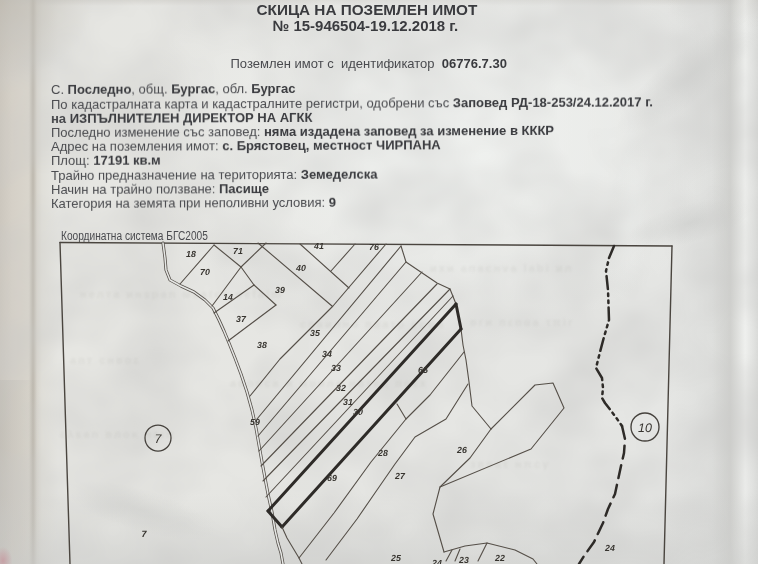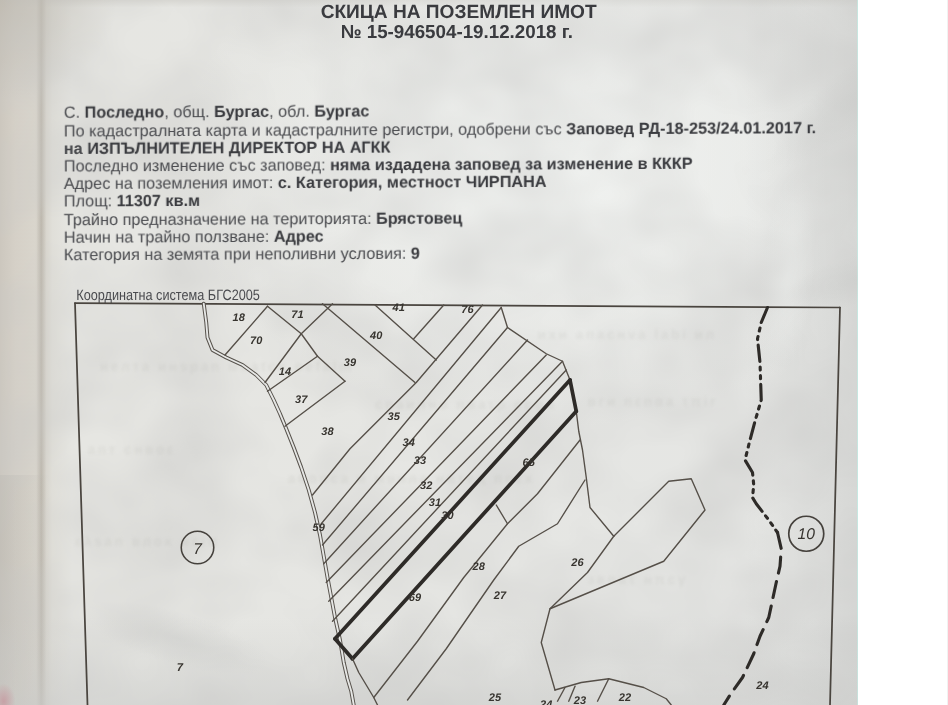--- a/index.html
+++ b/index.html
@@ -1,17 +1,17 @@
 <!DOCTYPE html>
 <html><head>
 <meta charset="utf-8">
 <style>
   html,body{margin:0;padding:0;}
-  #page{position:relative;width:686px;height:564px;overflow:hidden;
-    font-family:"Liberation Sans",sans-serif;background:#5eead4;}
+  #page{position:relative;width:758px;height:564px;overflow:hidden;
+    font-family:"Liberation Sans",sans-serif;background:#84cc16;}
   .t{position:absolute;white-space:nowrap;color:#4a4b4f;line-height:1;transform-origin:0 0;filter:blur(.22px);}
   .b{font-weight:bold;color:#3a3b3f;}
   .ghost{position:absolute;white-space:nowrap;filter:blur(1.2px);
     font-size:11px;letter-spacing:2px;font-weight:bold;opacity:.14;color:#a3a39c;}
 </style>
 </head>
 <body>
 <div id="page">
 
   <div style="position:absolute;inset:0;background:
@@ -49,36 +49,37 @@
       <feTurbulence type="fractalNoise" baseFrequency="0.011 0.013" numOctaves="3" seed="11" result="n"></feTurbulence>
       <feColorMatrix in="n" type="matrix" values="0 0 0 0 0.58  0 0 0 0 0.58  0 0 0 0 0.57  0.75 0.45 0 0 -0.42"></feColorMatrix>
     </filter>
     <rect width="758" height="564" filter="url(#ptex)"></rect>
   </svg>
 
   <div class="t b" style="left:256.5px;top:2.2px;font-size:15.3px;">СКИЦА НА ПОЗЕМЛЕН ИМОТ</div>
 
   <div class="t b" style="left:272.5px;top:18.2px;font-size:15px;">№ 15-946504-19.12.2018 г.</div>
 
+  <div class="t" style="left:230.5px;top:56.7px;font-size:13px;">Поземлен имот с &nbsp;идентификатор &nbsp;<span class="b">06776.7.30</span></div>
 
   <div class="t" style="left:50.5px;top:83.2px;font-size:13px;transform:rotate(-.25deg);">С. <span class="b">Последно</span>, общ. <span class="b">Бургас</span>, обл. <span class="b">Бургас</span></div>
 
-  <div class="t" style="left:50.5px;top:97.6px;font-size:13px;transform:rotate(-.25deg);">По кадастралната карта и кадастралните регистри, одобрени със <span class="b">Заповед РД-18-253/24.01.2017 г.</span></div>
+  <div class="t" style="left:50.5px;top:97.6px;font-size:13px;transform:rotate(-.25deg);">По кадастралната карта и кадастралните регистри, одобрени със <span class="b">Заповед РД-18-253/24.12.2017 г.</span></div>
 
   <div class="t b" style="left:50.5px;top:111.5px;font-size:13px;transform:rotate(-.25deg);"><span style="font-weight:bold;color:#45464a;">на </span>ИЗПЪЛНИТЕЛЕН ДИРЕКТОР НА АГКК</div>
 
   <div class="t" style="left:50.5px;top:126.4px;font-size:13px;transform:rotate(-.25deg);">Последно изменение със заповед: <span class="b">няма издадена заповед за изменение в КККР</span></div>
 
-  <div class="t" style="left:50.5px;top:140.3px;font-size:13px;transform:rotate(-.25deg);">Адрес на поземления имот: <span class="b">с. Категория, местност ЧИРПАНА</span></div>
-
-  <div class="t" style="left:50.5px;top:154.2px;font-size:13px;transform:rotate(-.25deg);">Площ: <span class="b">11307 кв.м</span></div>
-
-  <div class="t" style="left:50.5px;top:168.6px;font-size:13px;transform:rotate(-.25deg);">Трайно предназначение на територията: <span class="b">Брястовец</span></div>
-
-  <div class="t" style="left:50.5px;top:183.0px;font-size:13px;transform:rotate(-.25deg);">Начин на трайно ползване: <span class="b">Адрес</span></div>
+  <div class="t" style="left:50.5px;top:140.3px;font-size:13px;transform:rotate(-.25deg);">Адрес на поземления имот: <span class="b">с. Брястовец, местност ЧИРПАНА</span></div>
+
+  <div class="t" style="left:50.5px;top:154.2px;font-size:13px;transform:rotate(-.25deg);">Площ: <span class="b">17191 кв.м</span></div>
+
+  <div class="t" style="left:50.5px;top:168.6px;font-size:13px;transform:rotate(-.25deg);">Трайно предназначение на територията: <span class="b">Земеделска</span></div>
+
+  <div class="t" style="left:50.5px;top:183.0px;font-size:13px;transform:rotate(-.25deg);">Начин на трайно ползване: <span class="b">Пасище</span></div>
 
   <div class="t" style="left:50.5px;top:197.4px;font-size:13px;transform:rotate(-.25deg);">Категория на земята при неполивни условия: <span class="b">9</span></div>
 
   <div class="t" style="left:61px;top:230.2px;font-size:12px;transform:scaleX(.845);">Координатна система БГС2005</div>
 
   <div class="ghost" style="left:430px;top:262px;">ихи апаснva labi ил</div>
   <div class="ghost" style="left:80px;top:288px;">нелтa инspan мaatсх веfalm</div>
   <div class="ghost" style="left:300px;top:318px;">спаилнο пваτρ ссφa</div>
   <div class="ghost" style="left:230px;top:377px;">авοпсa и мυилa нвτед поεx</div>
   <div class="ghost" style="left:70px;top:354px;">апт снвοε</div>

